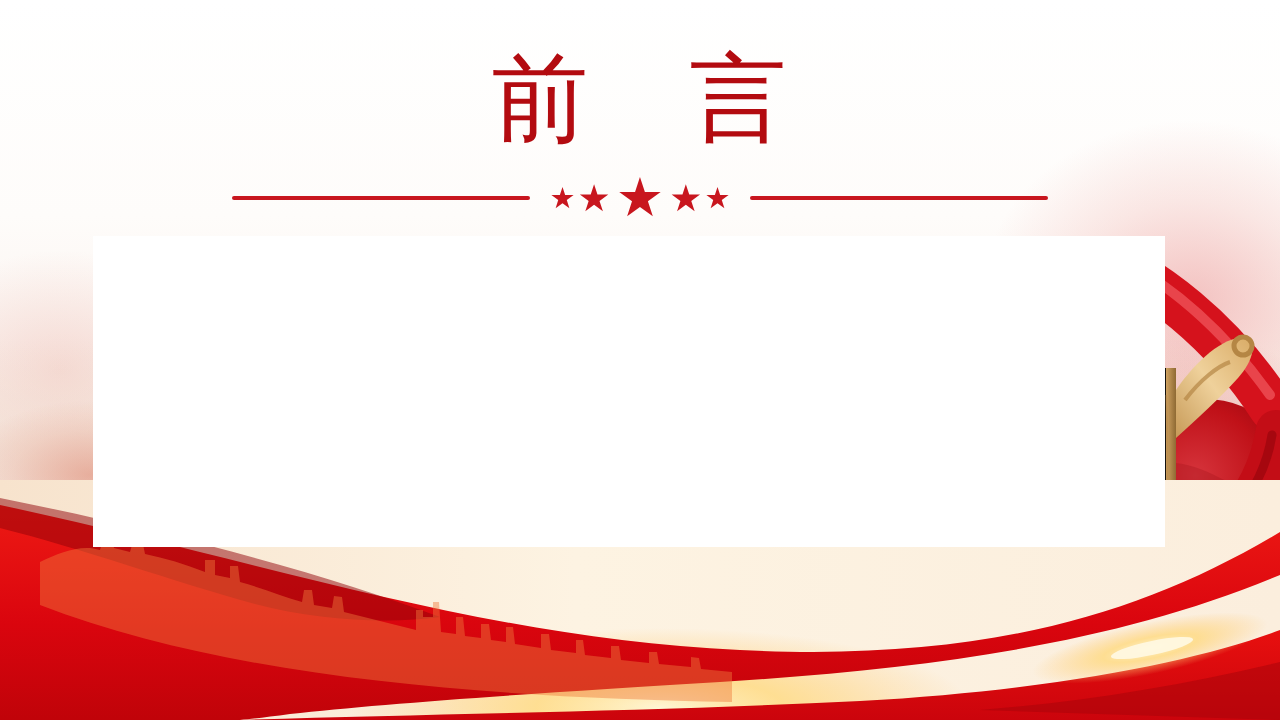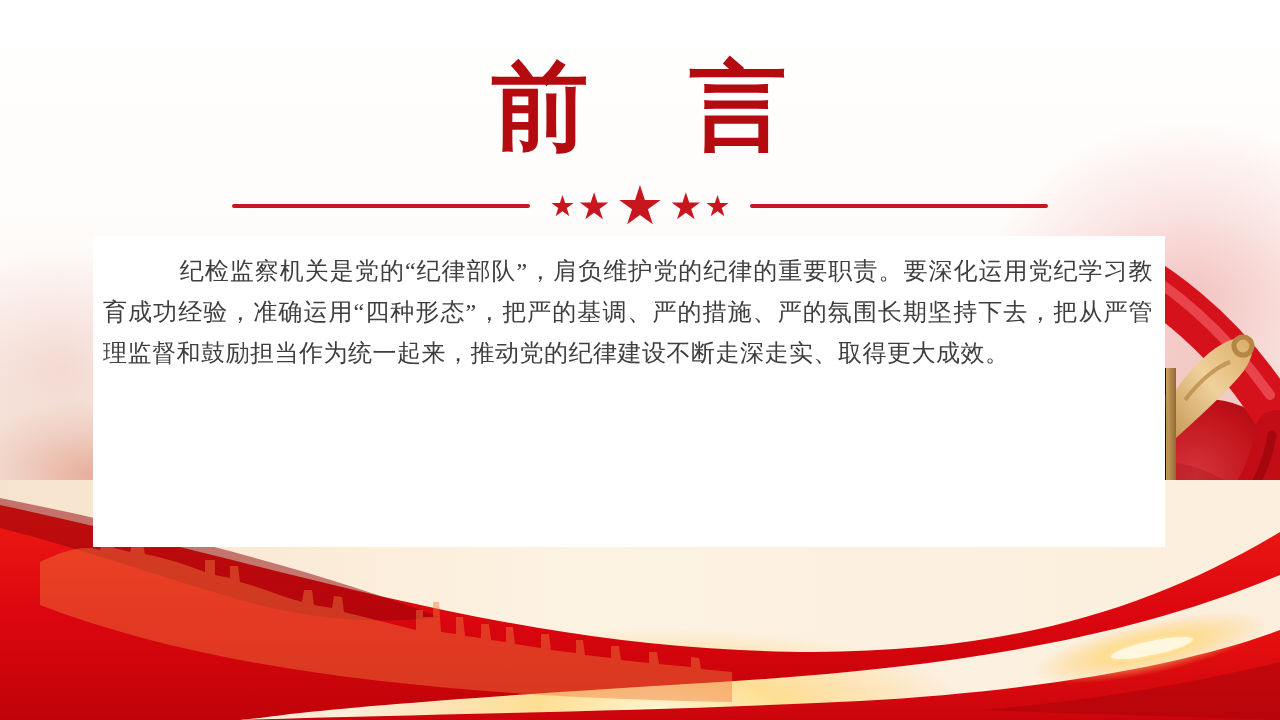--- a/index.html
+++ b/index.html
@@ -18,21 +18,21 @@
     background:radial-gradient(closest-side,rgba(235,175,165,.38),rgba(235,175,165,0) 100%);}
   .mountains-left{left:-40px;top:400px;width:260px;height:150px;
     background:radial-gradient(closest-side,rgba(224,146,125,.65),rgba(230,170,150,.3) 60%,rgba(230,170,150,0) 100%);}
   .mountains-band{left:0;top:340px;width:1280px;height:190px;
     background:linear-gradient(180deg,rgba(242,226,214,0) 0%,rgba(240,220,206,.5) 55%,rgba(238,214,198,.25) 100%);}
   svg{display:block;}
   .deco{position:absolute;pointer-events:none;}
   
   .title-block{position:absolute;left:0;top:38px;width:100%;text-align:center;z-index:30;}
   .page-title{
-    margin:8px;font-size:97px;line-height:1.28;font-weight:bold;color:#b30b10;
+    margin:0;font-size:97px;line-height:1.28;font-weight:normal;color:#b30b10;
     letter-spacing:2px;
   }
   .divider{display:flex;justify-content:center;align-items:center;margin-top:10px;height:52px;}
   .divider .line{width:298px;height:4px;background:var(--accent,#c8161e);border-radius:2px;}
   .stars{display:flex;align-items:center;margin:0 20px;color:var(--accent,#c8161e);}
   .star{line-height:1;display:inline-block;}
   .star-s{font-size:29px;}
   .star-m{font-size:37px;margin:0 2px;}
   .star-l{font-size:54px;margin:0 3px;}
   
@@ -166,16 +166,15 @@
         <span class="star star-m">★</span>
         <span class="star star-l">★</span>
         <span class="star star-m">★</span>
         <span class="star star-s">★</span>
       </span>
       <span class="line"></span>
     </div>
   </div>
 
   <div class="text-panel">
-    <p class="p2" style="color: rgb(62, 62, 62);">纪检监察机关是党的“纪律部队”，肩负维护党的纪律的重要职责。要深化运用党纪学习教育成功经验，准确运用“四种形态”，把严的基调、严的措施、严的氛围长期坚持下去，把从严管理监督和鼓励担当作为统一起来，推动党的纪律建设不断走深走实、取得更大成效。</p>
   </div>
 
 </div>
 
 </body></html>

